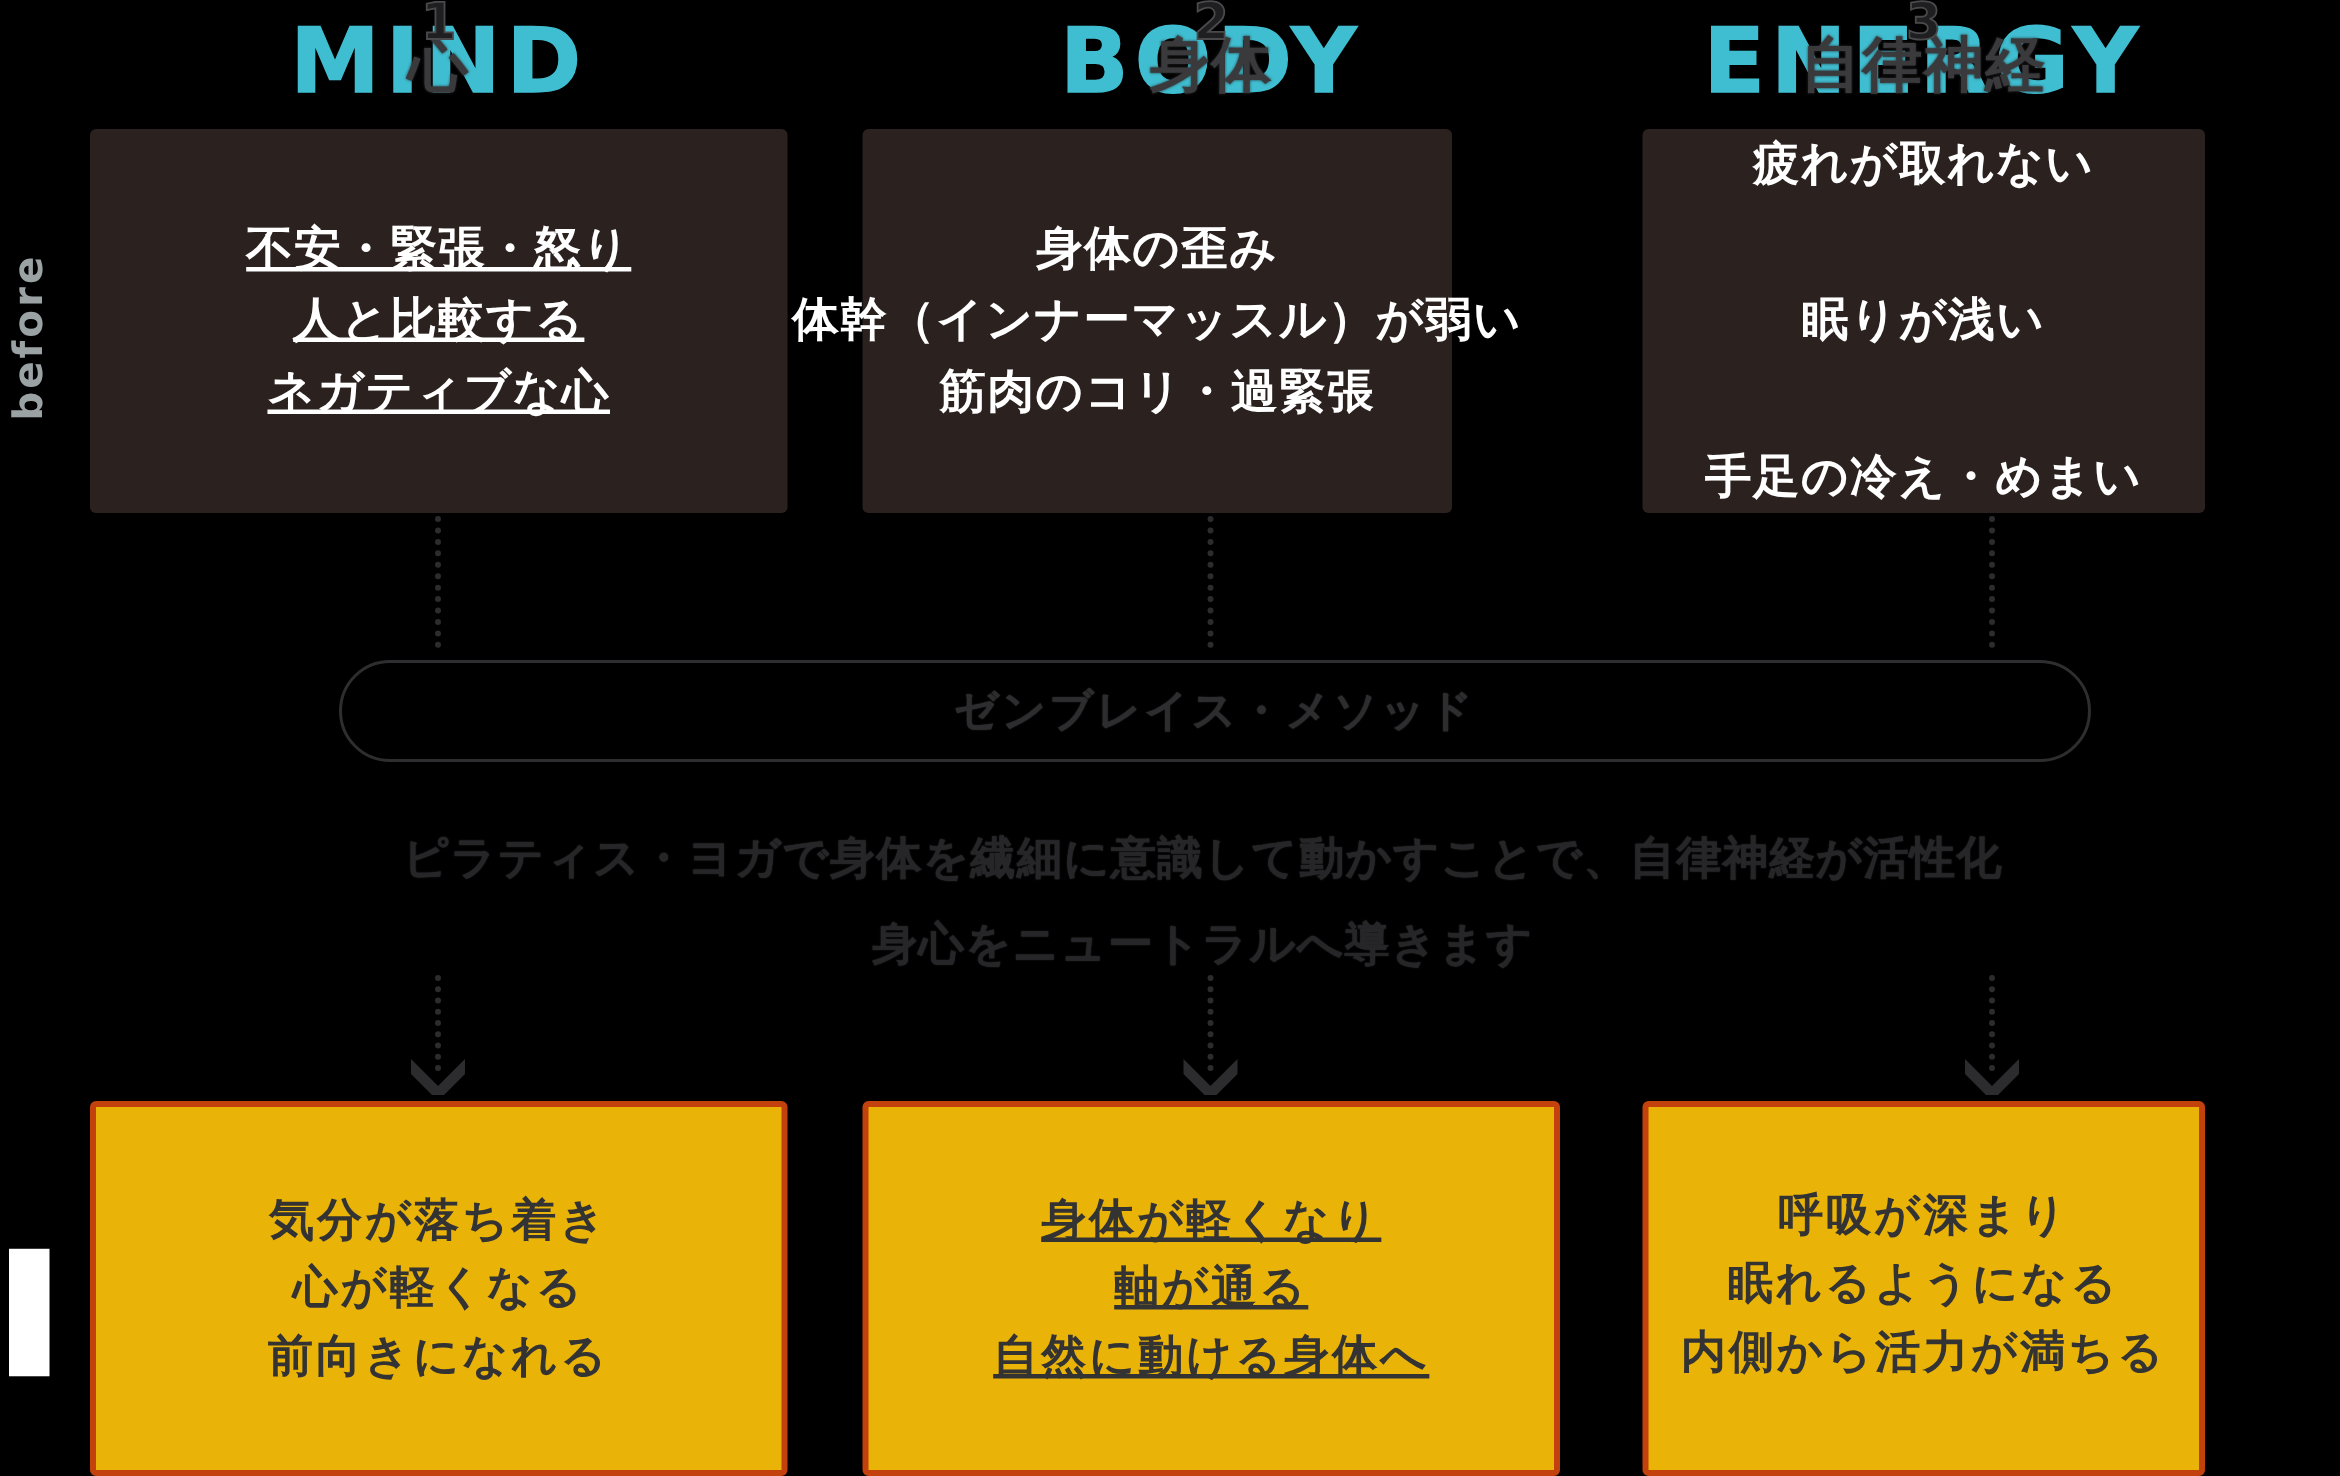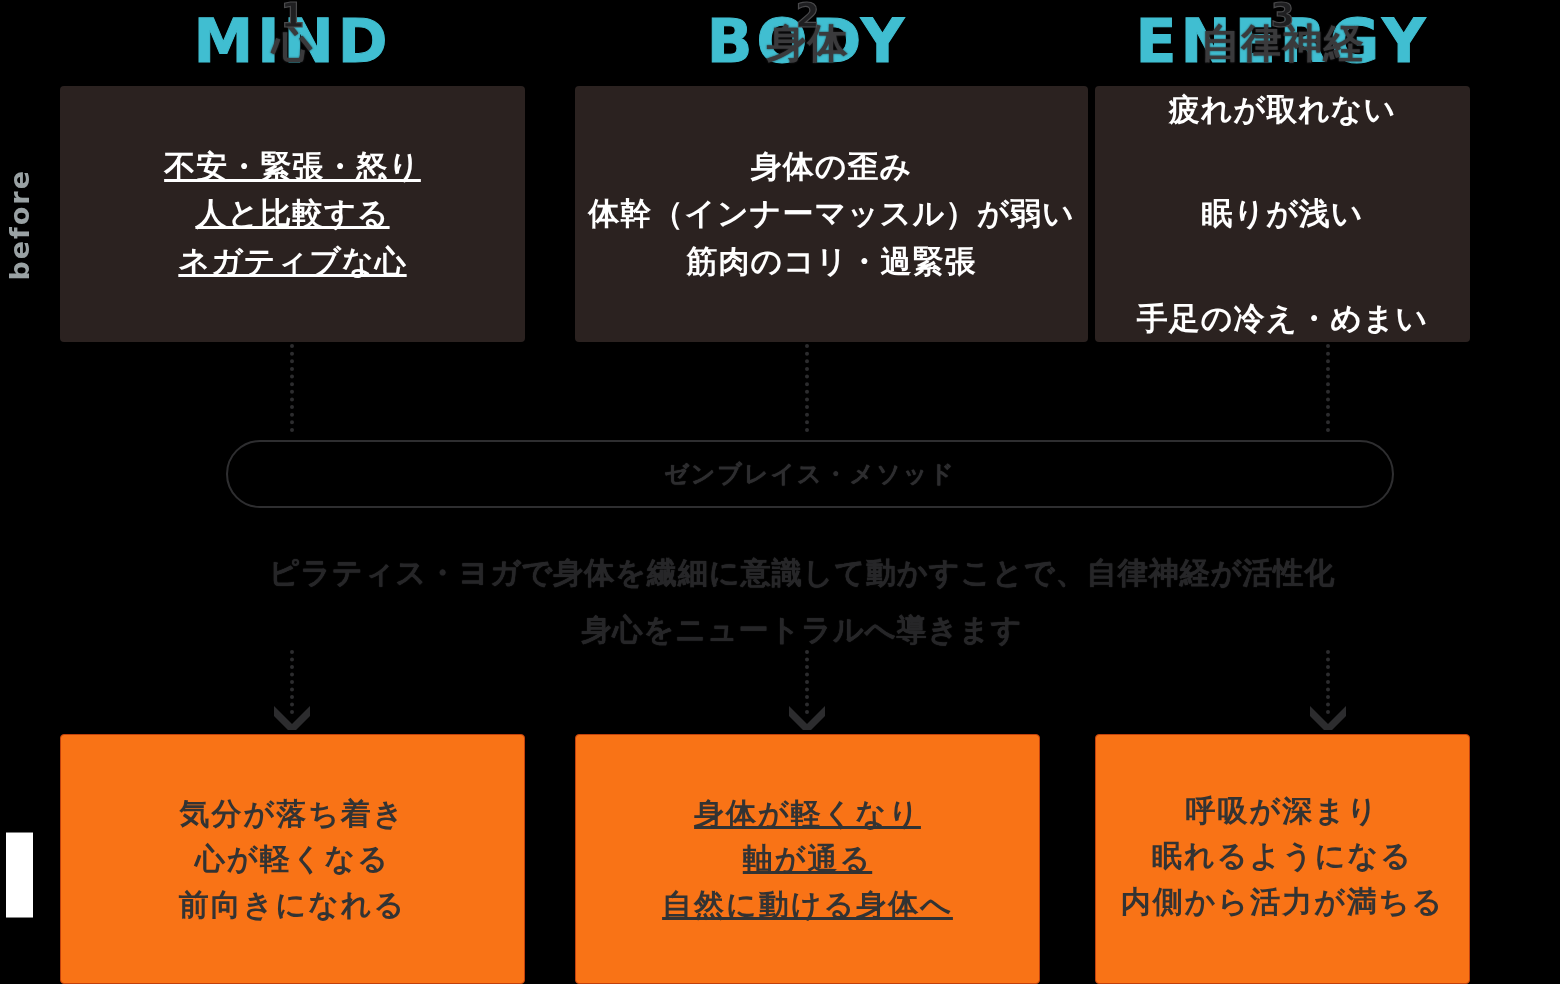--- a/index.html
+++ b/index.html
@@ -92,23 +92,23 @@
   }
   .card-dark {
     top: 86px;
     height: 256px;
     background: #2b2220;
     color: #ffffff;
   }
   .card-light {
     top: 734px;
     height: 250px;
-    background: #f97316;
+    background: #eab308;
     color: #333333;
-    border: 1px solid #c2410c;
+    border: 4px solid #c2410c;
   }
   .card-line {
     font-size: 31px;
     font-weight: 700;
     line-height: 1.52;
     letter-spacing: 1px;
     white-space: nowrap;
   }
   .card-light .card-line { font-size: 30px; letter-spacing: 2px; }
 
@@ -117,21 +117,21 @@
     position: absolute;
     left: 226px;
     top: 440px;
     width: 1168px;
     height: 68px;
     border: 2px solid #2e2e30;
     border-radius: 36px;
     display: flex; align-items: center; justify-content: center;
   }
   .pill-text {
-    font-size: 24px;
+    font-size: 29px;
     font-weight: 800;
     letter-spacing: 2px;
     color: #2d2d2f;
     text-shadow: 0 0 1px #3a3a3c;
     white-space: nowrap;
   }
 
   
   .desc {
     position: absolute;
@@ -205,21 +205,21 @@
   </div>
 
   <div class="col-head" style="left:575px; width:465px;">
     <div class="head-inner">
       <div class="head-en">BODY</div>
       <div class="head-jp">身体</div>
       <div class="head-num">2</div>
     </div>
   </div>
 
-  <div class="card card-dark" style="left:575px; width:513px;">
+  <div class="card card-dark" style="left:575px; width:393px;">
     <div class="card-line">身体の歪み</div>
     <div class="card-line">体幹（インナーマッスル）が弱い</div>
     <div class="card-line">筋肉のコリ・過緊張</div>
   </div>
 
   <div class="conn conn-top" style="left:805px;"></div>
   <div class="conn conn-bot" style="left:805px;"></div>
   <div class="arrow" style="left:787px;">
     <svg width="40" height="26" viewBox="0 0 40 26">
         <path d="M2 2 L20 20 L38 2 L38 12 L20 30 L2 12 Z" fill="#2c2c2e"></path>

